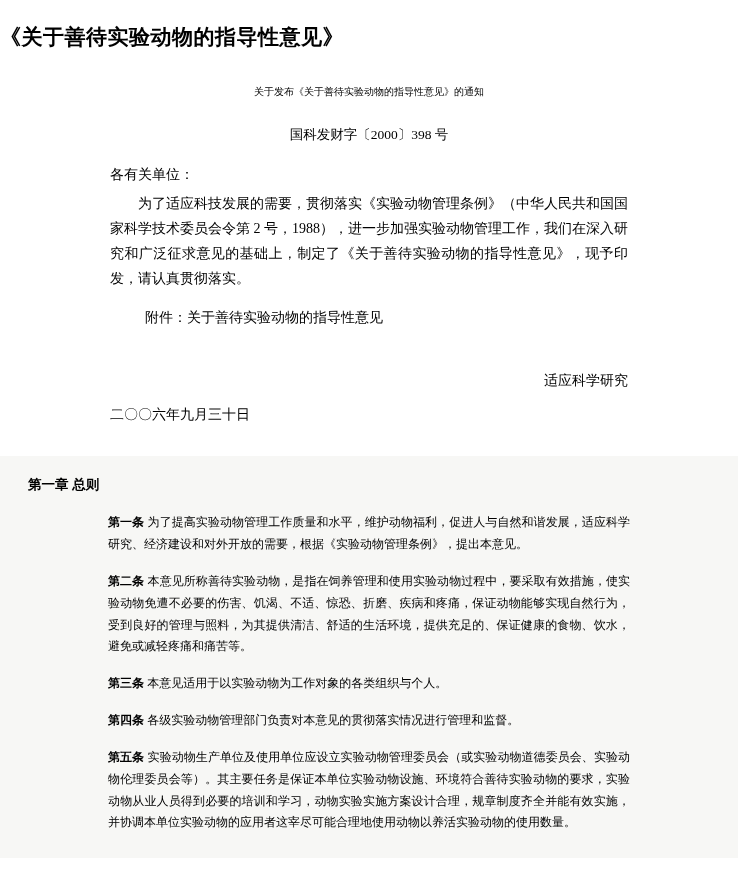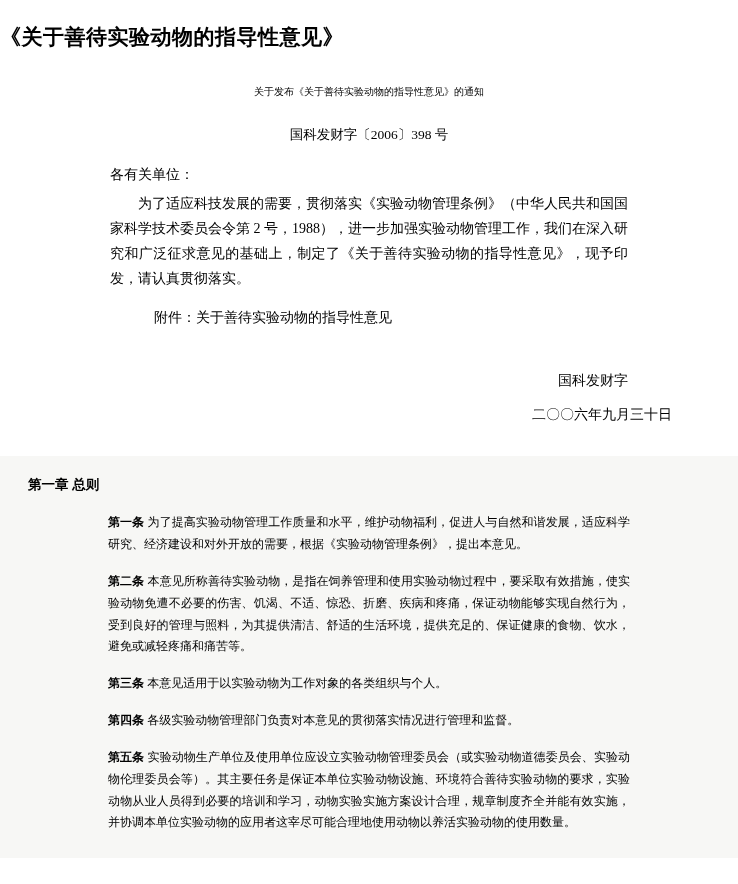--- a/index.html
+++ b/index.html
@@ -49,36 +49,36 @@
     font-size: 14px;
     padding: 0 110px 0 110px;
     margin: 7px 0 0 0;
     line-height: 1.78;
     text-align: justify;
     text-indent: 2em;
   }
   .attach {
     font-size: 14px;
     padding: 0 110px 0 110px;
-    margin: 14px 0 0 16px;
+    margin: 14px 0 0 7px;
     line-height: 1.7;
     text-indent: 2em;
   }
   .signature {
     font-size: 14px;
     padding: 0 110px 0 110px;
     margin: 40px 0 0 0;
     text-align: right;
     line-height: 1.6;
   }
   .sig-date {
     font-size: 14px;
-    padding: 0 66px 0 110px;
+    padding: 0 110px 0 110px;
     margin: 12px 0 0 0;
-    text-align: right;
+    text-align: left;
     line-height: 1.6;
   }
   
   .regulation {
     margin: 30px 0 0 0;
     background: #f7f7f5;
     padding: 18px 0 24px 0;
     font-family: "Liberation Sans", "DejaVu Sans", sans-serif;
   }
   .chapter {
@@ -105,29 +105,29 @@
 </style>
 </head>
 <body>
 
 <div class="page">
 
   <h1 class="doc-title">《关于善待实验动物的指导性意见》</h1>
 
   <div class="doc-subtitle">关于发布《关于善待实验动物的指导性意见》的通知</div>
 
-  <div class="doc-number">国科发财字〔2006〕398 号</div>
+  <div class="doc-number">国科发财字〔2000〕398 号</div>
 
   <div class="salutation">各有关单位：</div>
 
   <div class="body-para">为了适应科技发展的需要，贯彻落实《实验动物管理条例》（中华人民共和国国家科学技术委员会令第 2 号，1988），进一步加强实验动物管理工作，我们在深入研究和广泛征求意见的基础上，制定了《关于善待实验动物的指导性意见》，现予印发，请认真贯彻落实。</div>
 
   <div class="attach">附件：关于善待实验动物的指导性意见</div>
 
-  <div class="signature">国科发财字</div>
+  <div class="signature">适应科学研究</div>
   <div class="sig-date">二〇〇六年九月三十日</div>
 
   <div class="regulation">
 
     <div class="chapter">第一章 总则</div>
 
     <p class="article">
       <span class="lbl">第一条</span>
       <span>为了提高实验动物管理工作质量和水平，维护动物福利，促进人与自然和谐发展，适应科学研究、经济建设和对外开放的需要，根据《实验动物管理条例》，提出本意见。</span>
     </p>

